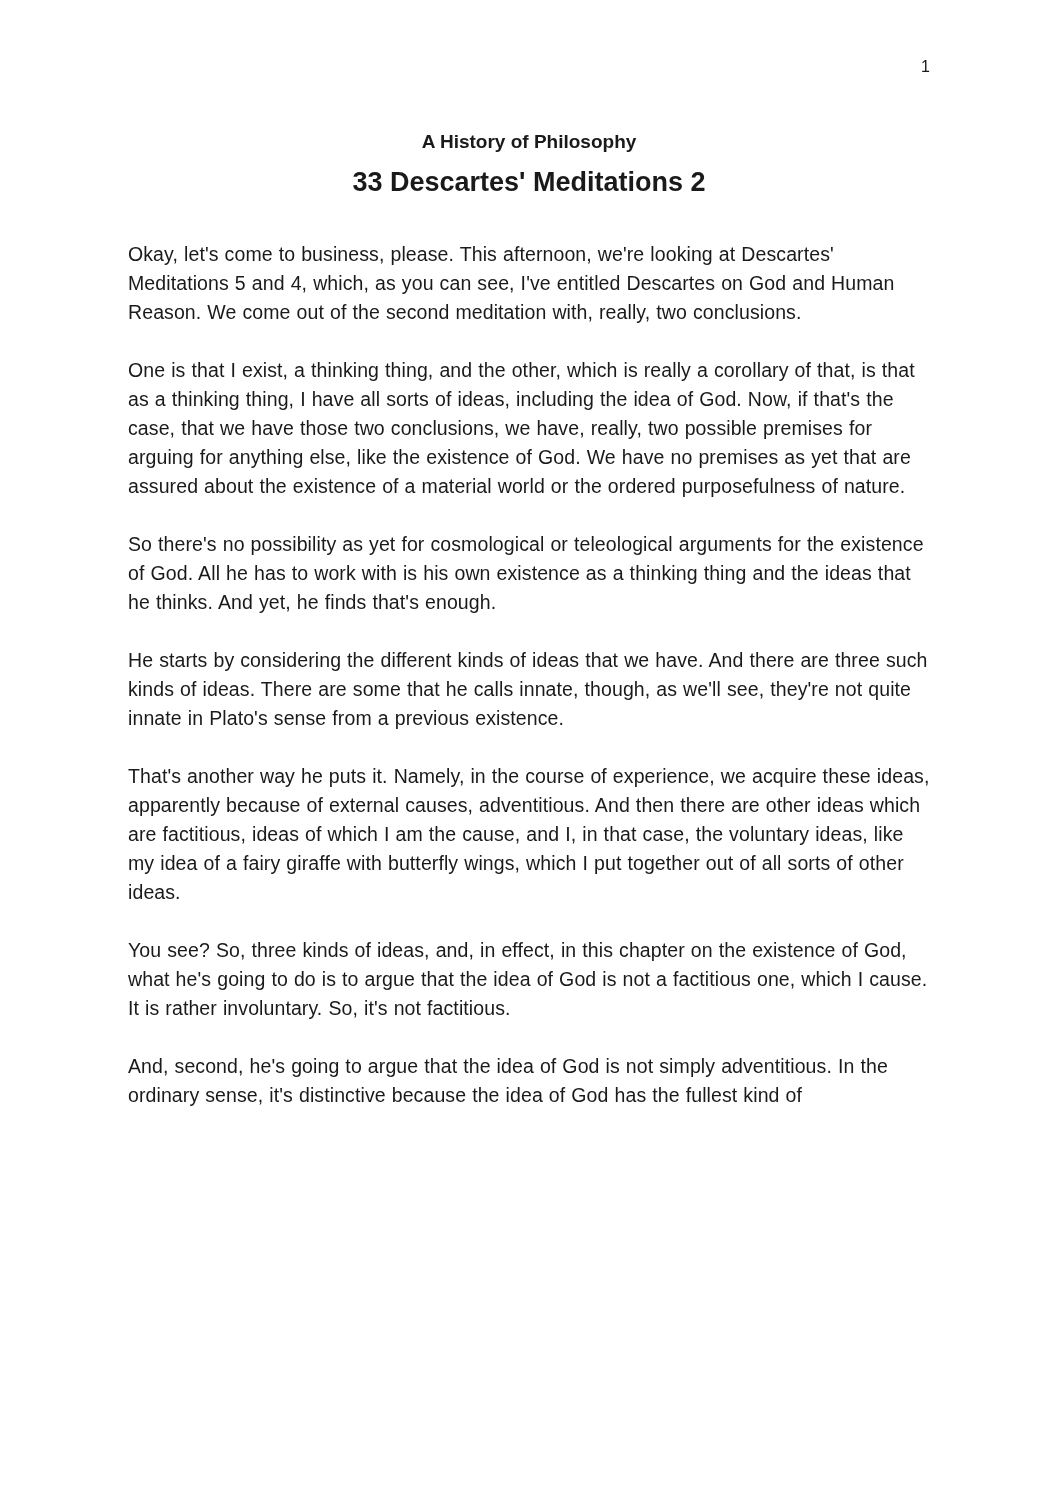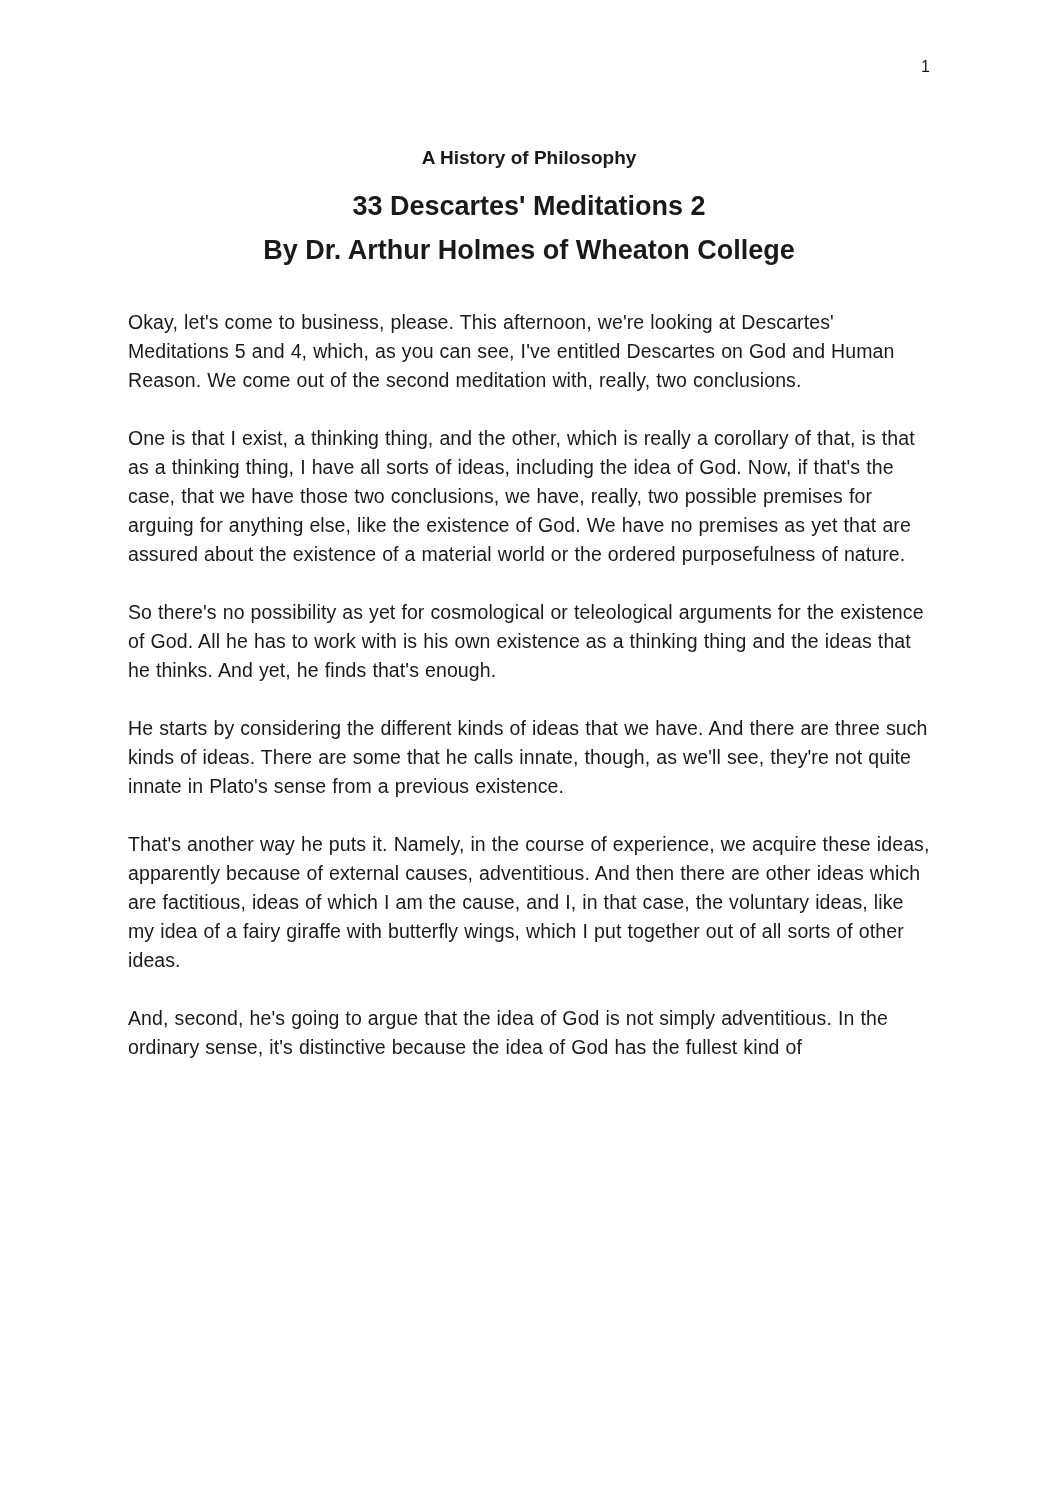--- a/index.html
+++ b/index.html
@@ -32,21 +32,21 @@
     box-sizing: border-box;
   }
   .title-block {
     text-align: center;
     margin-bottom: 40px;
   }
   .series-title {
     font-size: 19px;
     font-weight: bold;
     line-height: 1.45;
-    margin: 16px;
+    margin: 0;
   }
   .lecture-title {
     font-size: 27px;
     font-weight: bold;
     line-height: 1.35;
     margin: 8px;
   }
   .author-line {
     font-size: 27px;
     font-weight: bold;
@@ -66,26 +66,26 @@
 
 <div class="page">
 
   <div class="page-number">1</div>
 
   <div class="content">
 
     <div class="title-block">
       <div class="series-title">A History of Philosophy</div>
       <div class="lecture-title">33 Descartes' Meditations 2</div>
-      <div class="author-line">By Dr. Arthur Holmes of Wheaton College</div>
     </div>
 
     <div>
       <p class="body-paragraph">Okay, let's come to business, please. This afternoon, we're looking at Descartes' Meditations 5 and 4, which, as you can see, I've entitled Descartes on God and Human Reason. We come out of the second meditation with, really, two conclusions.</p>
       <p class="body-paragraph">One is that I exist, a thinking thing, and the other, which is really a corollary of that, is that as a thinking thing, I have all sorts of ideas, including the idea of God. Now, if that's the case, that we have those two conclusions, we have, really, two possible premises for arguing for anything else, like the existence of God. We have no premises as yet that are assured about the existence of a material world or the ordered purposefulness of nature.</p>
       <p class="body-paragraph">So there's no possibility as yet for cosmological or teleological arguments for the existence of God. All he has to work with is his own existence as a thinking thing and the ideas that he thinks. And yet, he finds that's enough.</p>
       <p class="body-paragraph">He starts by considering the different kinds of ideas that we have. And there are three such kinds of ideas. There are some that he calls innate, though, as we'll see, they're not quite innate in Plato's sense from a previous existence.</p>
       <p class="body-paragraph">That's another way he puts it. Namely, in the course of experience, we acquire these ideas, apparently because of external causes, adventitious. And then there are other ideas which are factitious, ideas of which I am the cause, and I, in that case, the voluntary ideas, like my idea of a fairy giraffe with butterfly wings, which I put together out of all sorts of other ideas.</p>
+      <p class="body-paragraph">You see? So, three kinds of ideas, and, in effect, in this chapter on the existence of God, what he's going to do is to argue that the idea of God is not a factitious one, which I cause. It is rather involuntary. So, it's not factitious.</p>
       <p class="body-paragraph">And, second, he's going to argue that the idea of God is not simply adventitious. In the ordinary sense, it's distinctive because the idea of God has the fullest kind of</p>
     </div>
 
   </div>
 </div>
 
 </body></html>

